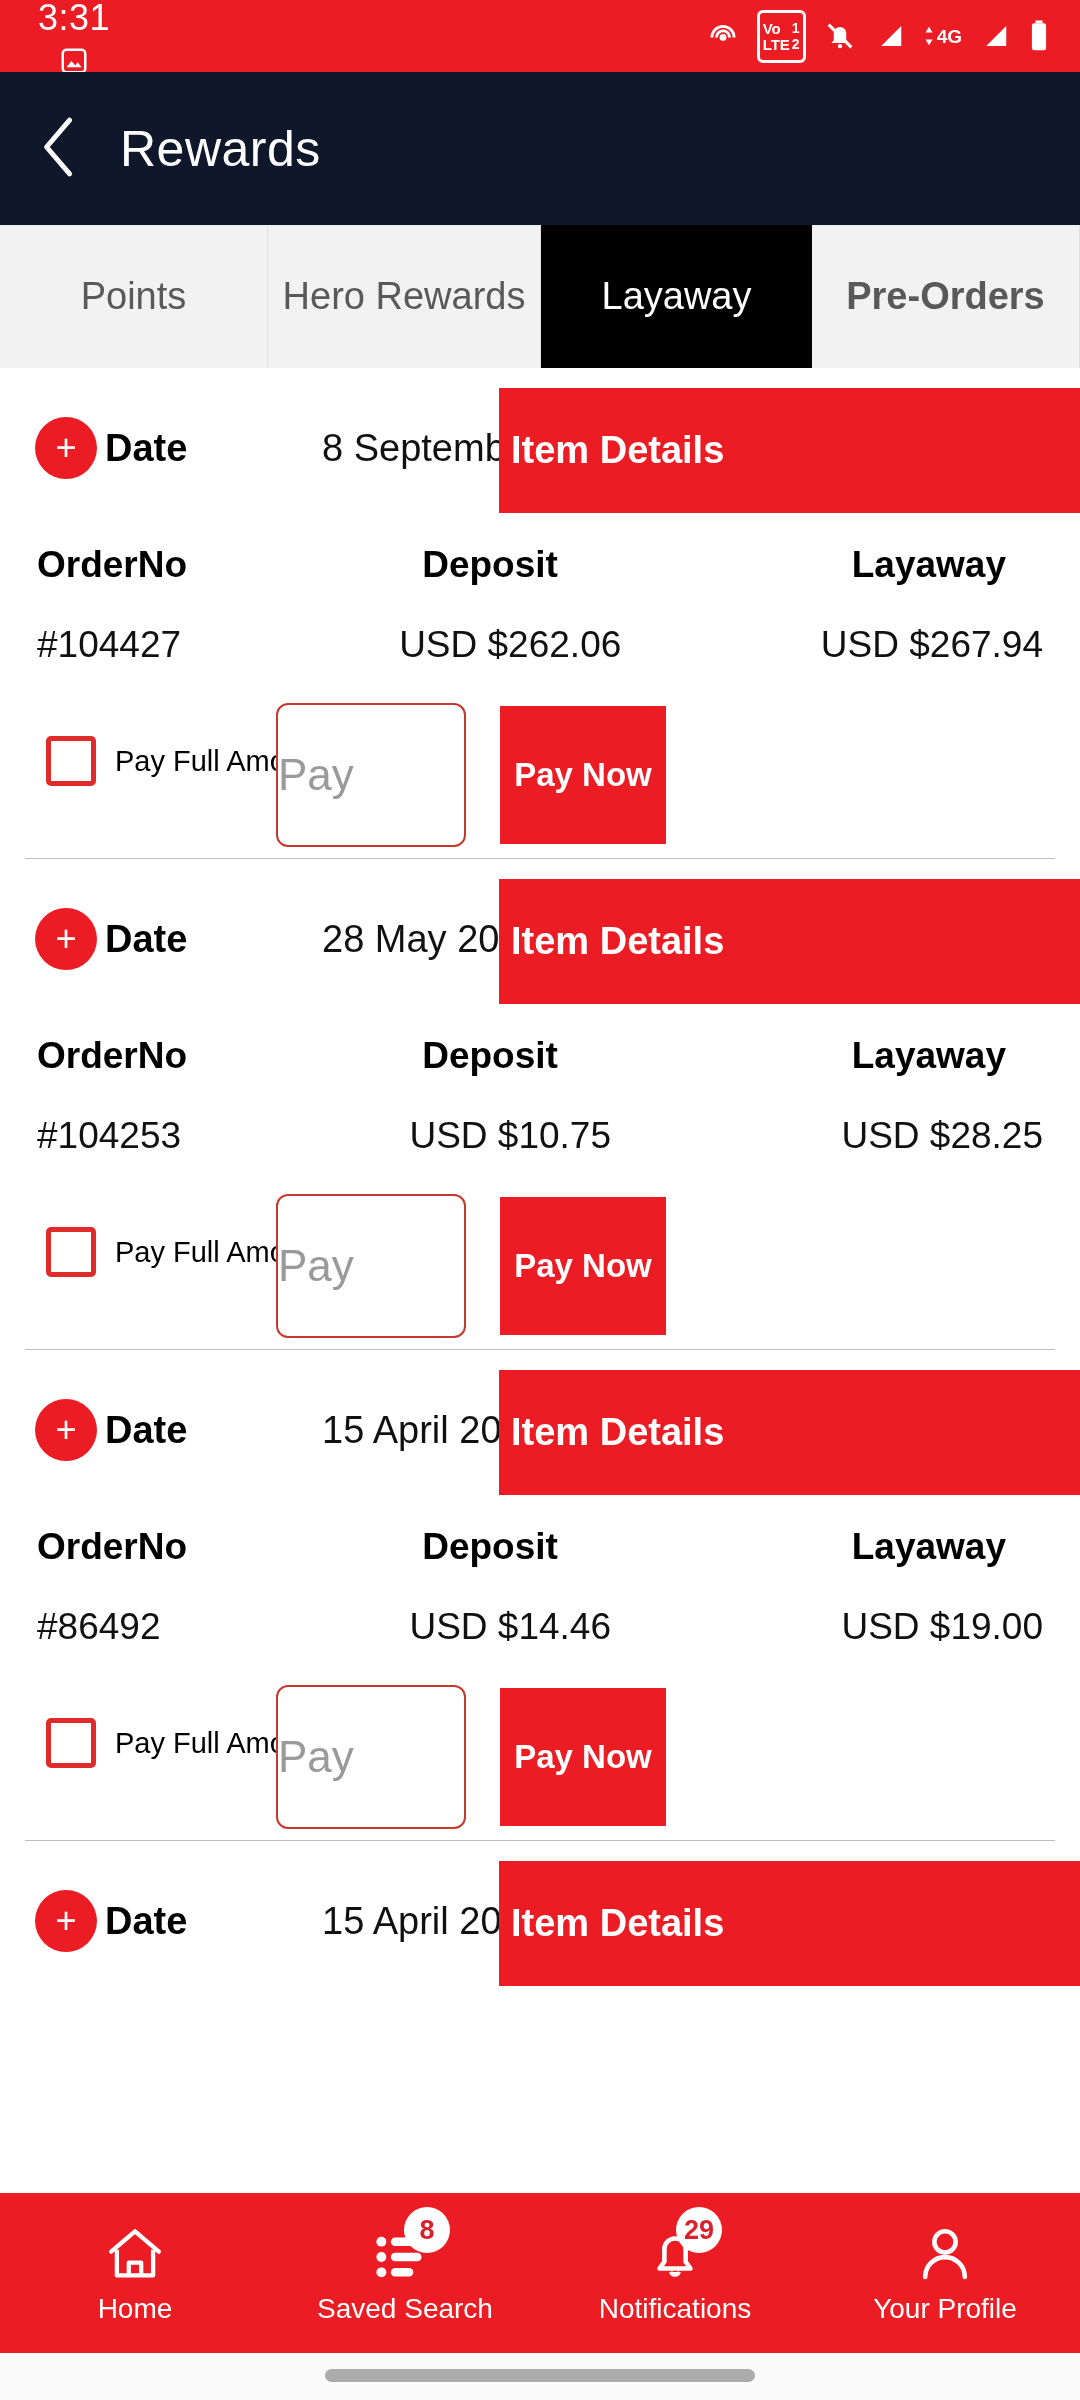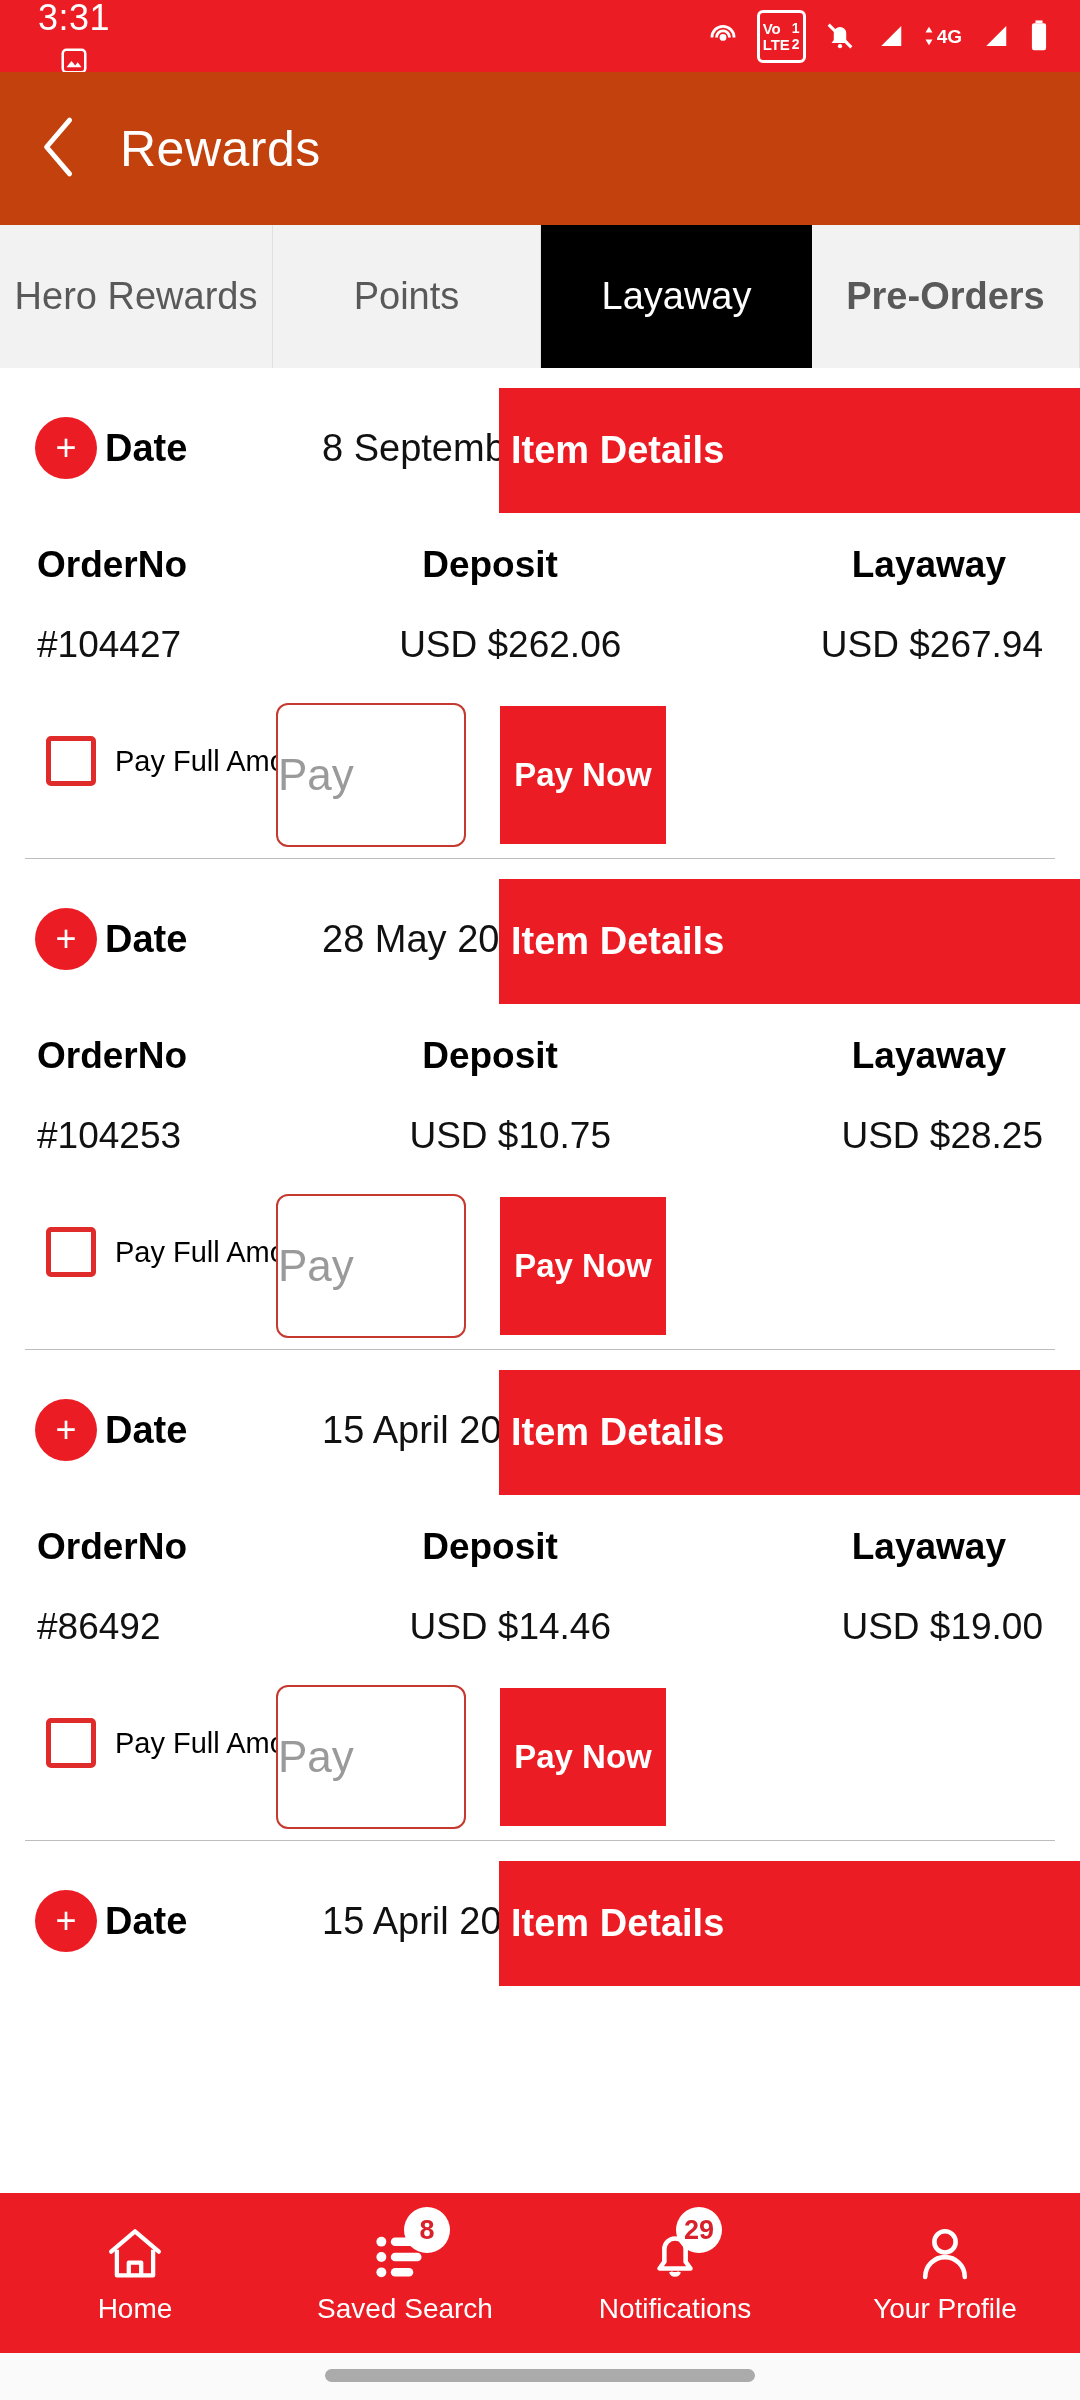--- a/index.html
+++ b/index.html
@@ -27,21 +27,21 @@
     font-size:15px; line-height:15px; font-weight:bold;
     padding:8px 3px; display:flex; gap:2px; align-items:center;
   }
   .volte-l { display:flex; flex-direction:column; gap:1px; }
   .volte-r { display:flex; flex-direction:column; gap:1px; font-size:14px; }
   .fourg { font-size:19px; font-weight:bold; line-height:1; }
 
   
   .appbar {
     position:absolute; top:72px; left:0; width:1080px; height:153px;
-    background:#c2410c; display:flex; align-items:center;
+    background:#0f172a; display:flex; align-items:center;
   }
   .back-btn { width:120px; height:153px; display:flex; align-items:center; justify-content:center; }
   .appbar-title { color:#fff; font-size:50px; font-weight:400; letter-spacing:0.5px; }
 
   
   .tabs {
     position:absolute; top:225px; left:0; width:1080px; height:143px;
     display:flex; background:#F2F2F2;
   }
   .tab {
@@ -209,25 +209,25 @@
       <span>
         <svg width="46" height="66" viewBox="0 0 24 34">
             <path d="M17 3L5 17l12 14" fill="none" stroke="#fff" stroke-width="2.6" stroke-linecap="round" stroke-linejoin="round"></path>
           </svg>
       </span>
     </div>
     <span class="appbar-title">Rewards</span>
   </div>
 
   <div class="tabs">
+    <div class="tab w-points">
+      <span>Points</span>
+    </div>
     <div class="tab w-hero">
       <span>Hero Rewards</span>
-    </div>
-    <div class="tab w-points">
-      <span>Points</span>
     </div>
     <div class="tab w-layaway active">
       <span>Layaway</span>
     </div>
     <div class="tab w-pre">
       <span>Pre-Orders</span>
     </div>
   </div>
 
   <div class="list">

